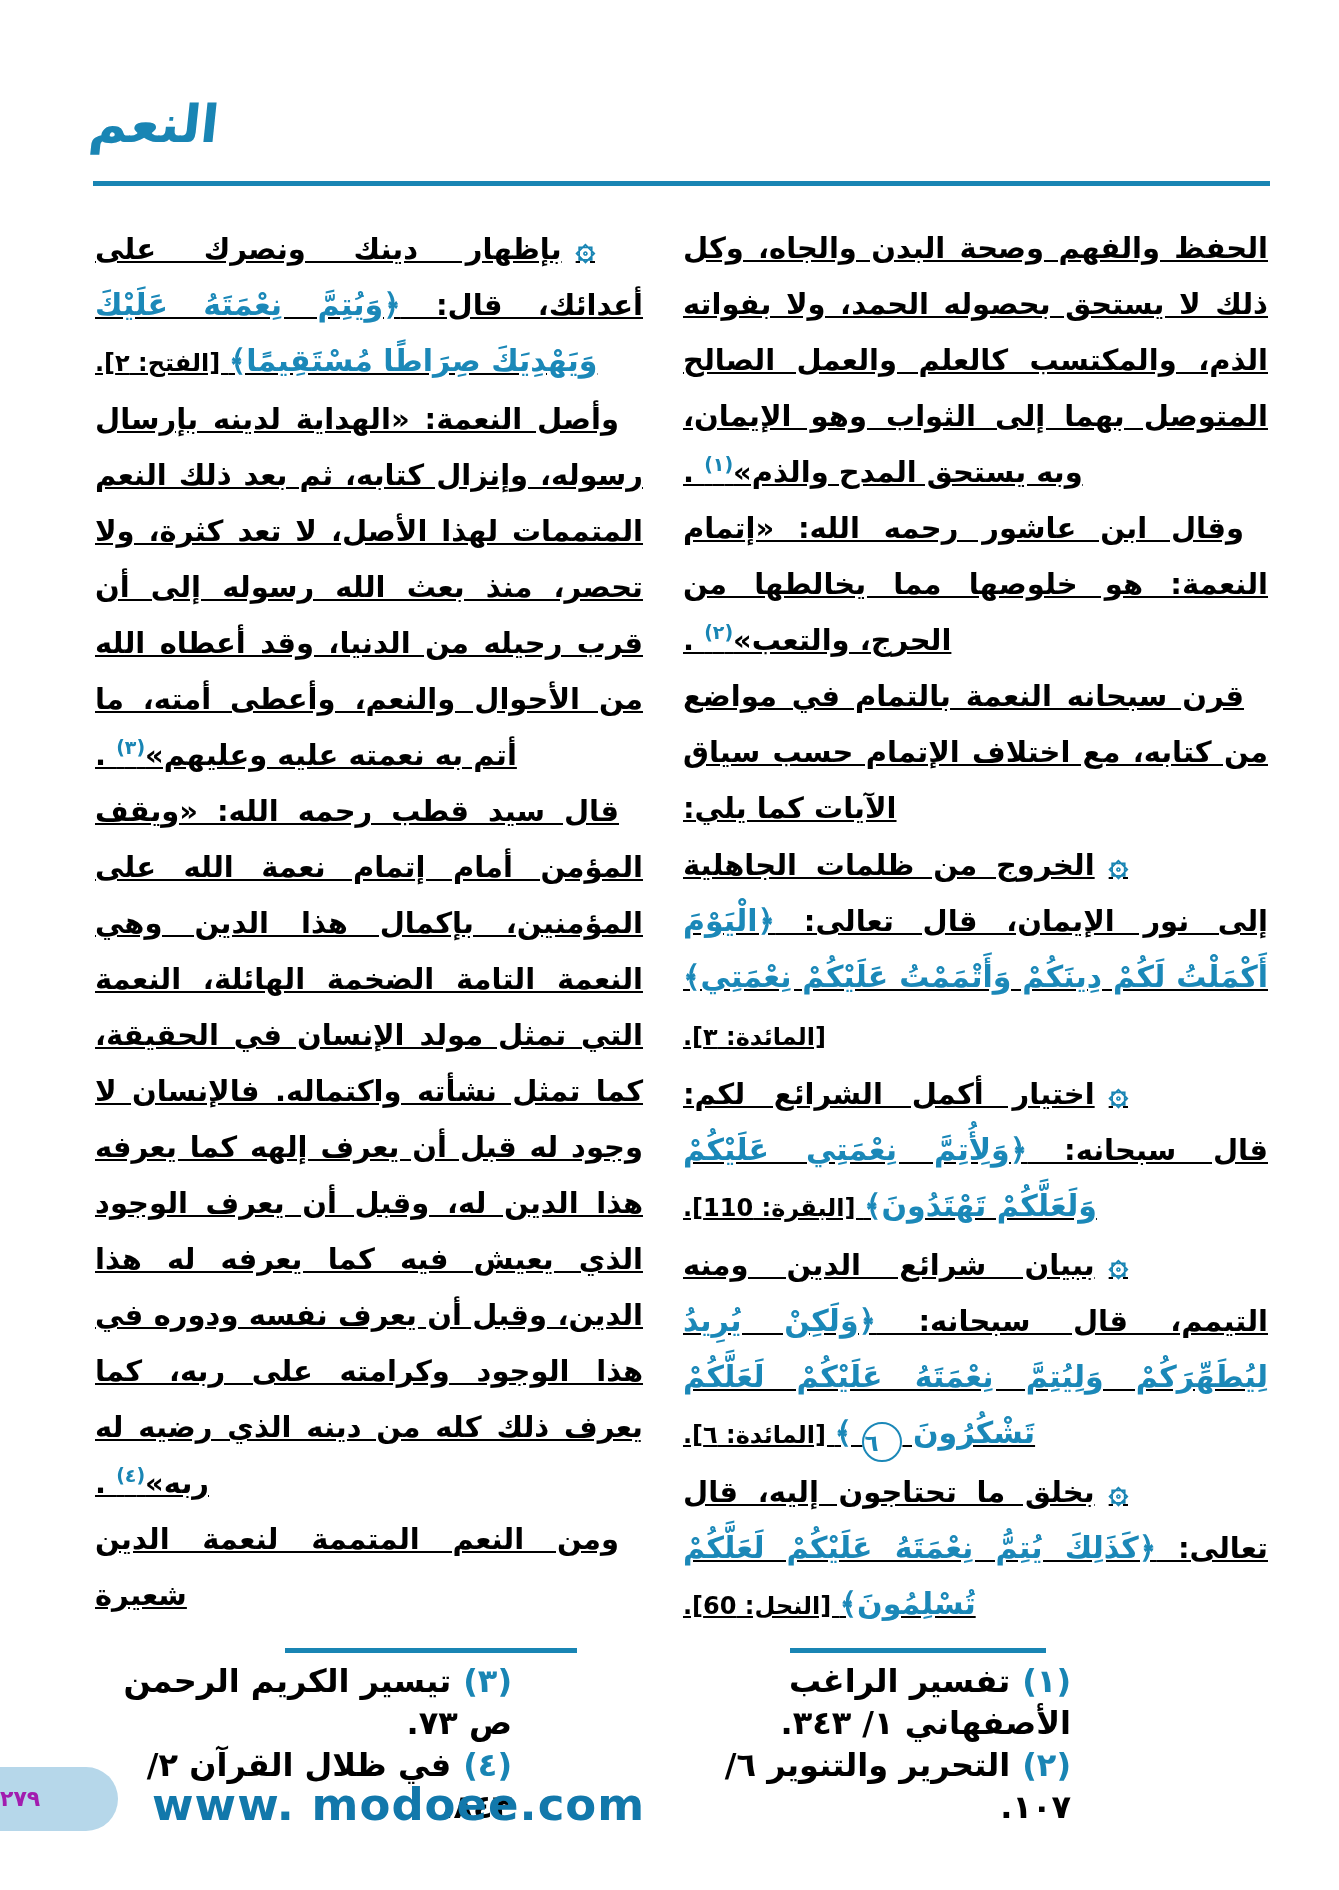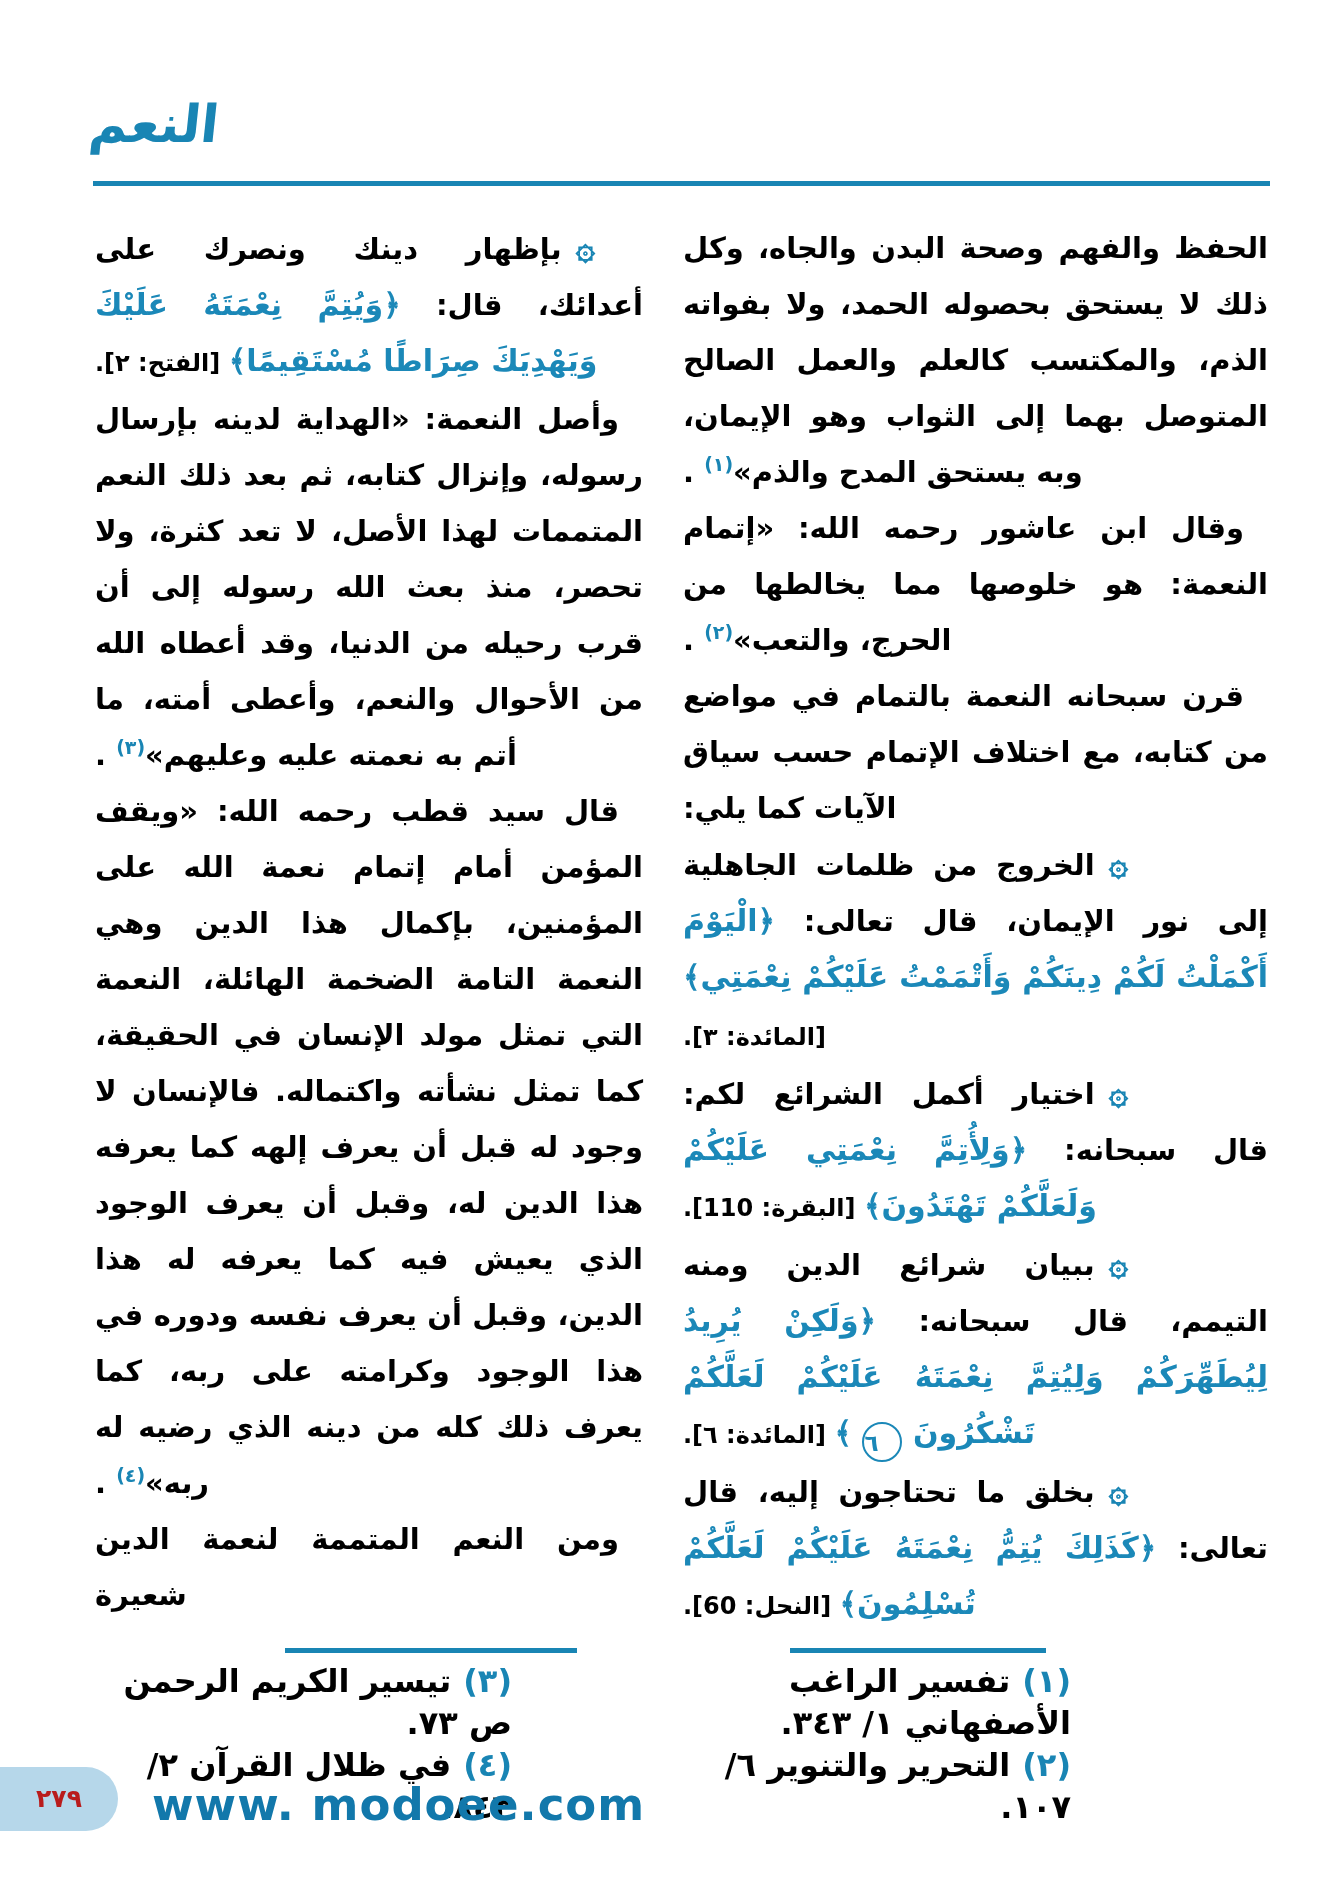--- a/index.html
+++ b/index.html
@@ -12,21 +12,21 @@
   .header-title{
     position:absolute;left:90px;top:94px;
     font-size:52px;font-weight:bold;color:var(--accent);
     transform:skewX(-6deg);letter-spacing:-2px;
   }
   .header-rule{position:absolute;left:93px;top:181px;width:1177px;height:5px;background:var(--accent);}
   
   .col{
     position:absolute;top:220px;
     font-size:29px;font-weight:bold;color:#000;
-    text-align:justify;text-align-last:left;line-height:56px;
+    text-align:justify;text-align-last:left;line-height:56px;text-decoration:underline;
   }
   .col-right{left:683px;width:585px;}
   .col-left{left:95px;width:548px;}
   .col p{margin:0;text-indent:24px;text-align-last:left;}
   .col p.continuation{text-indent:0;}
   .col-right p.bullet{text-indent:140px;}
   .col-left p.bullet{text-indent:48px;}
   .flower{color:var(--accent);font-size:33px;padding-left:14px;}
   .seg-verse{color:var(--verse);font-size:30px;}
   .seg-ref{font-size:24px;}
@@ -46,22 +46,22 @@
   }
   .footnotes-right{left:656px;top:1660px;width:415px;}
   .footnotes-left{left:100px;top:1660px;width:412px;}
   .fn-num{color:var(--accent);margin-left:12px;}
   
   .page-pill{
     position:absolute;left:0;top:1767px;width:118px;height:64px;
     background:var(--pill);border-radius:0 32px 32px 0;
   }
   .page-number{
-    width:100%;height:100%;line-height:64px;text-align:center;
-    color:#b91c1c;font-size:25px;font-weight:bold;
+    width:100%;height:100%;line-height:64px;text-align:left;
+    color:#a21caf;font-size:22px;font-weight:bold;
   }
   .website{
     position:absolute;left:152px;top:1778px;direction:ltr;
     color:var(--web);font-size:45px;font-weight:bold;letter-spacing:1px;
   }
 </style>
 </head>
 <body>
 
 <div class="page">

